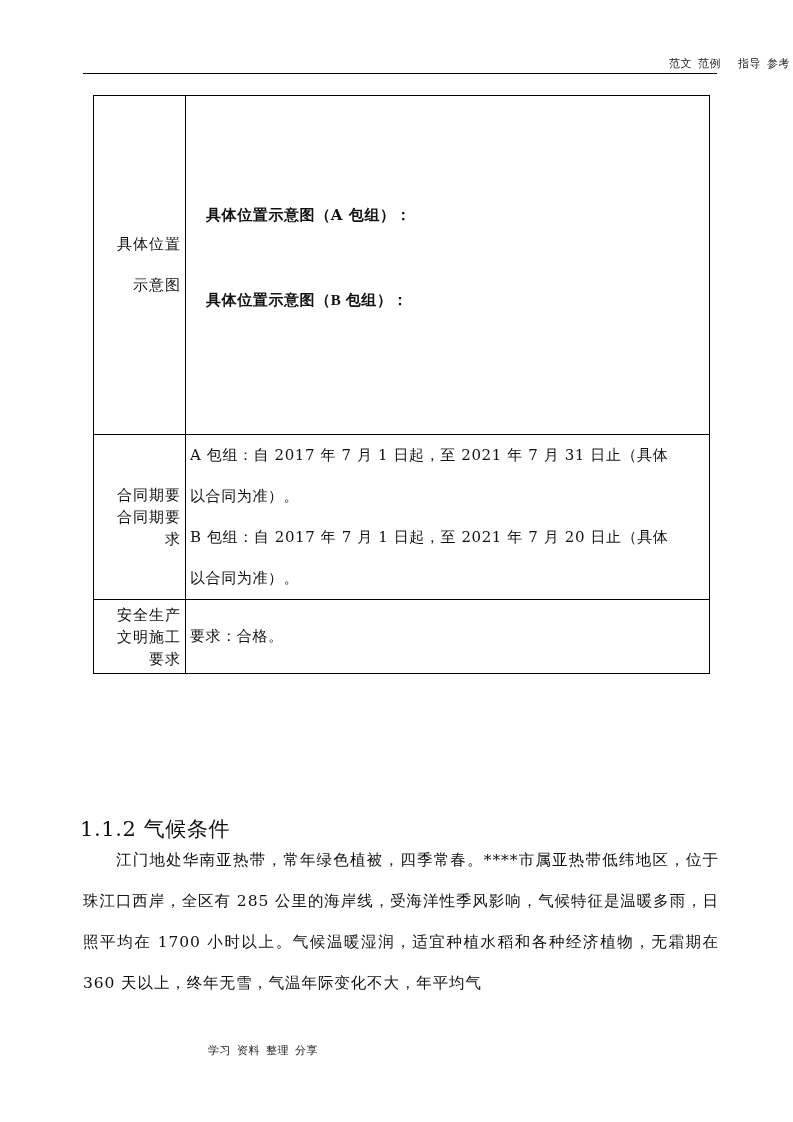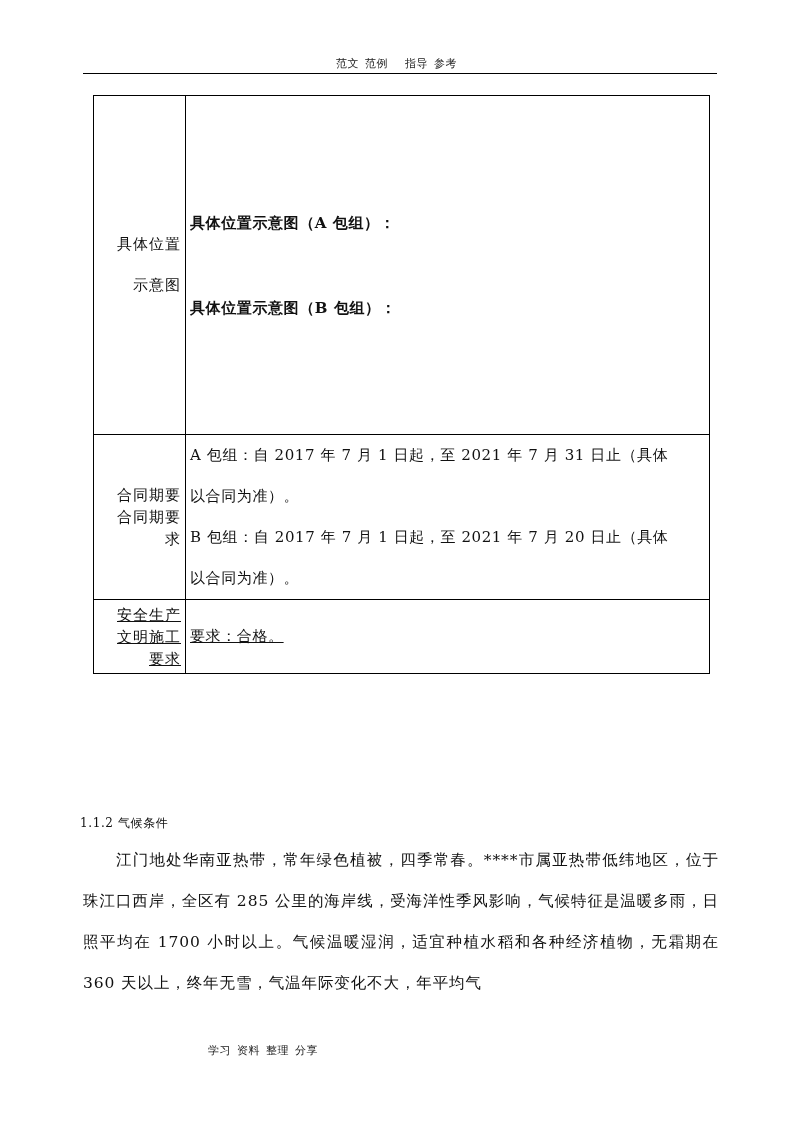--- a/index.html
+++ b/index.html
@@ -1,38 +1,38 @@
 <!DOCTYPE html>
 <html><head>
 <meta charset="utf-8">
 <style>
   html, body { margin: 0; padding: 0; background: #ffffff; }
   body { width: 793px; height: 1122px; position: relative; overflow: hidden;
          font-family: "DejaVu Serif", "Liberation Serif", serif; color: #111; }
-  .header-text { position: absolute; top: 56px; left: 0; width: 793px; text-align: center;
+  .header-text { position: absolute; top: 56px; left: 0; width: 793px; text-align: right;
                  font-size: 11px; color: #222; box-sizing: border-box; letter-spacing: 0.5px; }
   .header-text span { margin: 0 3px; }
   .header-text .gap { margin-left: 14px; }
   .header-rule { position: absolute; top: 73px; left: 83px; width: 634px; height: 1px; background: #000; }
   table.spec { position: absolute; top: 95px; left: 93px; width: 617px; border-collapse: collapse; table-layout: fixed; }
   table.spec td { border: 1.3px solid #000; font-size: 15px; vertical-align: middle; padding: 0 4px; }
   td.label { width: 83px; text-align: right; letter-spacing: 1px; }
   td.val { text-align: left; letter-spacing: 0.6px; }
   .row-map td { height: 338px; }
   .row-content td { height: 40px; }
   .row-quality td { height: 84px; }
   .row-period td { height: 164px; }
-  .row-safety td { height: 73px; text-decoration: underline; }
+  .row-safety td { height: 73px; }
   .loose { line-height: 41px; }
   .tight { line-height: 22px; }
   .bold { font-weight: bold; }
-  .map-line { margin: 0; line-height: 22px; }
+  .map-line { margin: 16px; line-height: 22px; }
   .map-a { margin-top: 0; }
-  .map-b { margin-top: 63px; }
-  .section-title { position: absolute; top: 815px; left: 80px; font-size: 12px; letter-spacing: 0.6px; }
+  .map-b { margin-top: 63px; font-family: Liberation Serif, serif; }
+  .section-title { position: absolute; top: 815px; left: 80px; font-size: 21px; letter-spacing: 0.6px; }
   .para { position: absolute; top: 840px; left: 83px; width: 636px; font-size: 15.5px;
           line-height: 41px; letter-spacing: 0.9px; text-indent: 33px; text-align: justify; }
   .footer-text { position: absolute; top: 1043px; left: 208px; font-size: 11px; color: #222; letter-spacing: 0.5px; }
   .footer-text span { margin-right: 6px; }
 </style>
 </head>
 <body>
 
 <div class="header-text">
   <span>范文</span><span>范例</span><span class="gap">指导</span><span>参考</span>

